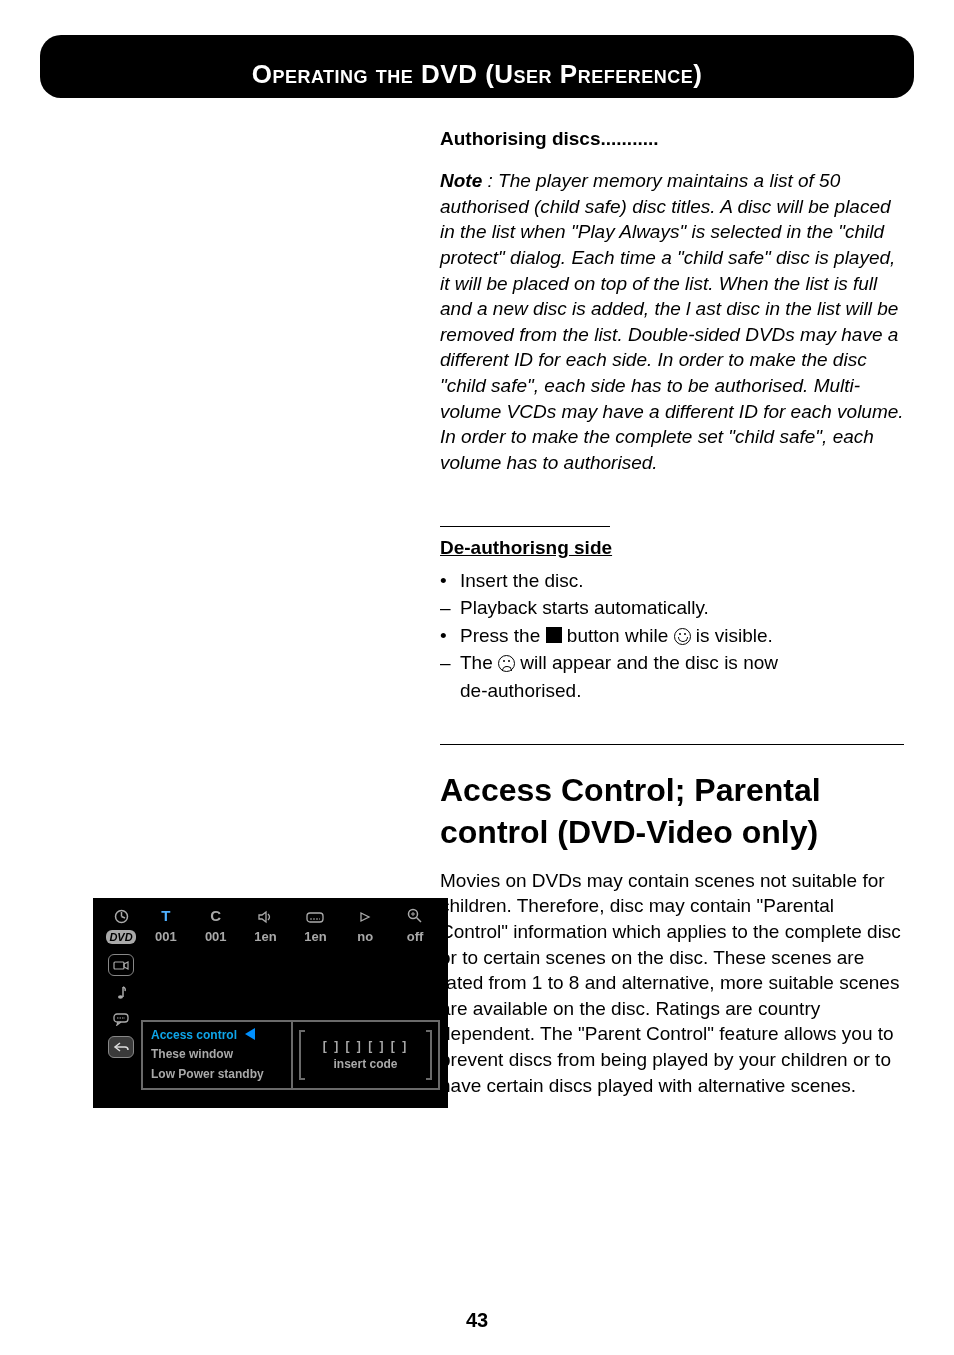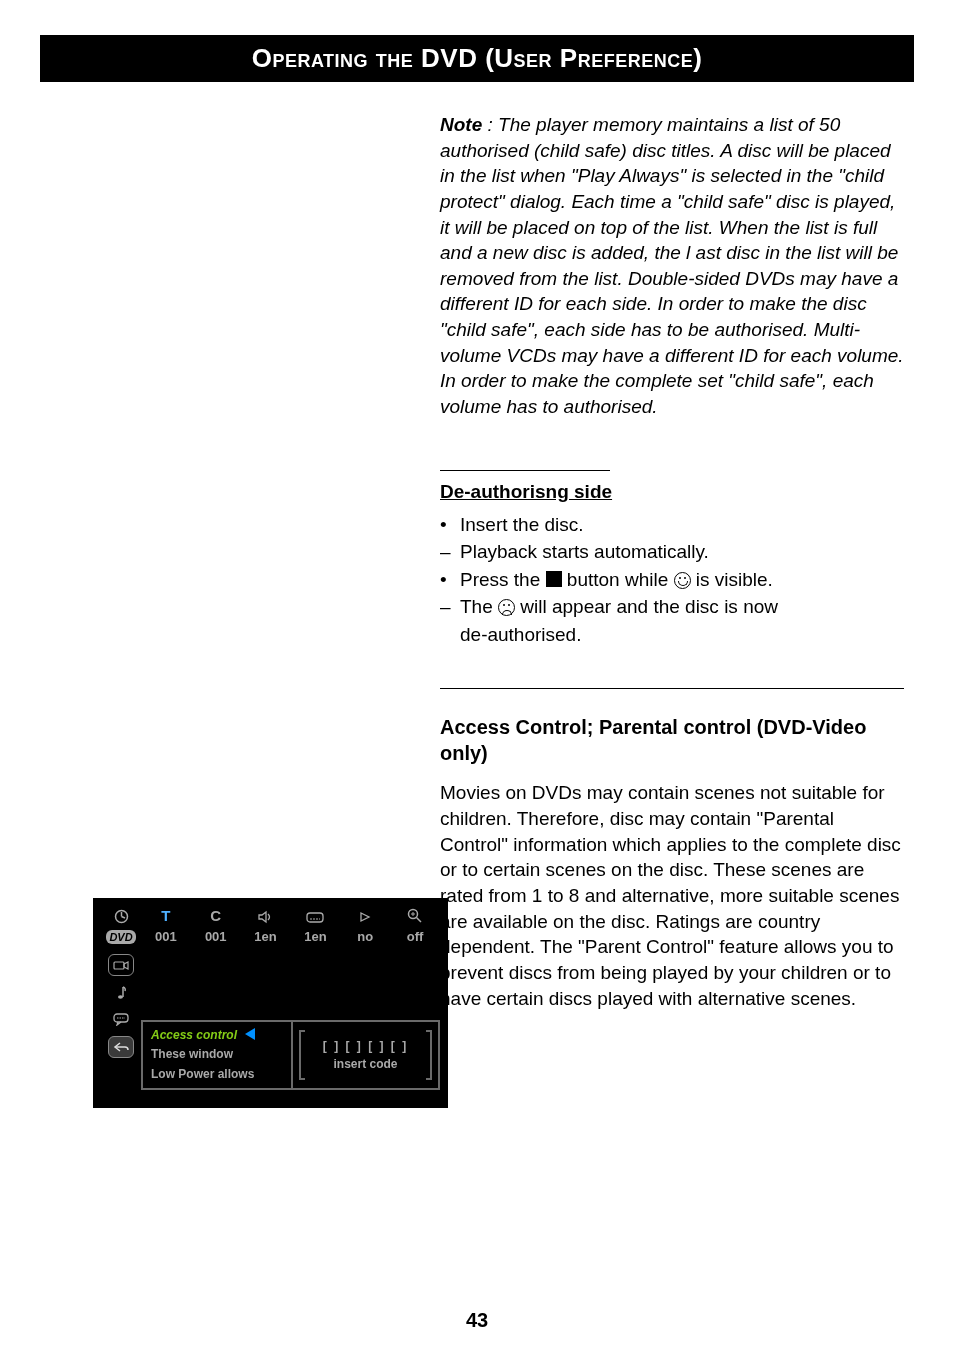--- a/index.html
+++ b/index.html
@@ -8,26 +8,27 @@
       font-family: Helvetica, Arial, sans-serif;
       width: 954px;
       height: 1355px;
       position: relative;
       color: #000;
     }
     .page { padding: 35px 40px 0 40px; }
     .title-banner {
       background: #000;
       color: #fff;
-      padding: 8px 0 8px 0;
+      padding: 24px 0 8px 0;
       text-align: center;
       font-weight: bold;
       font-size: 26px;
       font-variant: small-caps;
       letter-spacing: 0.5px;
+      border-radius: 21px;
     }
     .content-area {
       margin-top: 30px;
       display: flex;
     }
     .left-col { width: 400px; flex: 0 0 400px; }
     .right-col { flex: 1; padding-left: 0px; padding-right: 10px;}
     .section-1 { margin-bottom: 50px; }
     .h-auth { font-weight: bold; font-size: 19px; margin-bottom: 18px; }
     .note-block { font-style: italic; font-size: 19px; line-height: 1.35; }
@@ -60,21 +61,21 @@
     }
     .smile::after {
       content: ""; position: absolute; width: 8px; height: 4px; border: 1.5px solid #000;
       border-top: none; border-radius: 0 0 8px 8px; left: 3px; top: 8px;
     }
     .sad::after {
       content: ""; position: absolute; width: 8px; height: 4px; border: 1.5px solid #000;
       border-bottom: none; border-radius: 8px 8px 0 0; left: 3px; top: 10px;
     }
     .section-rule { border: none; border-top: 1px solid #000; margin: 40px 0 25px 0; }
-    .h-access { font-weight: bold; font-size: 20px; line-height: 1.3; margin-bottom: 14px; }
+    .h-access { font-weight: bold; font-size: 32px; line-height: 1.3; margin-bottom: 14px; }
     .body-text { font-size: 19px; line-height: 1.35; }
     .page-num {
       position: absolute; bottom: 23px; left: 0; right: 0; text-align: center;
       font-weight: bold; font-size: 20px; color: #000;
     }
 
     
     .osd {
       position: absolute;
       left: 93px;
@@ -111,21 +112,21 @@
     .osd-side-item.no-border { border: none; height: 18px; }
     .osd-content { flex: 1; padding-top: 70px; }
     .osd-menu {
       border: 2px solid #6a6a6a; display: flex; height: 70px;
     }
     .osd-menu-left {
       flex: 0 0 150px; border-right: 2px solid #6a6a6a;
       display: flex; flex-direction: column; justify-content: center;
       padding-left: 8px; font-size: 12px; line-height: 1.6;
     }
-    .osd-menu-left .selected { color: #84cc16; font-style: italic; }
+    .osd-menu-left .selected { color: #0ea5e9; }
     .osd-arrow-left {
       width: 0; height: 0; border-top: 6px solid transparent; border-bottom: 6px solid transparent;
       border-right: 10px solid #0090ff; display: inline-block; margin-left: 8px; vertical-align: -1px;
     }
     .osd-menu-right {
       flex: 1; display: flex; flex-direction: column; justify-content: center; align-items: center;
       font-size: 12px; position: relative;
     }
     .osd-menu-right .brk-l, .osd-menu-right .brk-r {
       position: absolute; top: 8px; bottom: 8px; width: 6px; border: 2px solid #6a6a6a;
@@ -140,20 +141,21 @@
 </head>
 <body>
 
 <div class="page">
   <div class="title-banner">Operating  the  DVD (User Preference)</div>
 
   <div class="content-area">
     <div class="left-col"></div>
     <div class="right-col">
       <div class="section-1">
+        <div class="h-auth">Authorising discs...........</div>
         <div class="note-block">
           <span class="note-label">Note</span><span> : The player memory maintains a list of 50 authorised (child safe) disc titles. A disc will be placed in the list when "Play Always" is selected in the "child protect" dialog. Each time a "child safe" disc is played, it will be placed on top of the list. When the list is full and a new   disc is added, the l ast disc in the list will be removed from the list. Double-sided DVDs may have a different ID for each side. In order to make the disc "child safe", each side has to be authorised. Multi-volume VCDs may have a different ID for each volume. In order to make the complete set "child safe", each volume has to authorised.</span>
         </div>
       </div>
 
       <hr class="deauth-rule">
       <div class="h-deauth">De-authorisng side</div>
       <div class="step-list">
         <div class="row">
             <div class="bullet-cell">•</div>
@@ -254,21 +256,21 @@
             <path d="M8 3 L3 7 L8 11" fill="none" stroke="#ddd" stroke-width="1.5"></path>
             <path d="M3 7 L13 7 Q16 7 16 10" fill="none" stroke="#ddd" stroke-width="1.5"></path>
           </svg>
       </div>
     </div>
     <div class="osd-content">
       <div class="osd-menu">
         <div class="osd-menu-left">
           <div class="selected"><span>Access control</span><span class="osd-arrow-left"></span></div>
           <div>These window</div>
-          <div>Low Power allows</div>
+          <div>Low Power standby</div>
         </div>
         <div class="osd-menu-right">
           <div class="brk-l"></div>
             <div class="brk-r"></div>
           <div class="osd-code">[ ] [ ] [ ] [ ]</div>
           <div>insert code</div>
         </div>
       </div>
     </div>
   </div>

